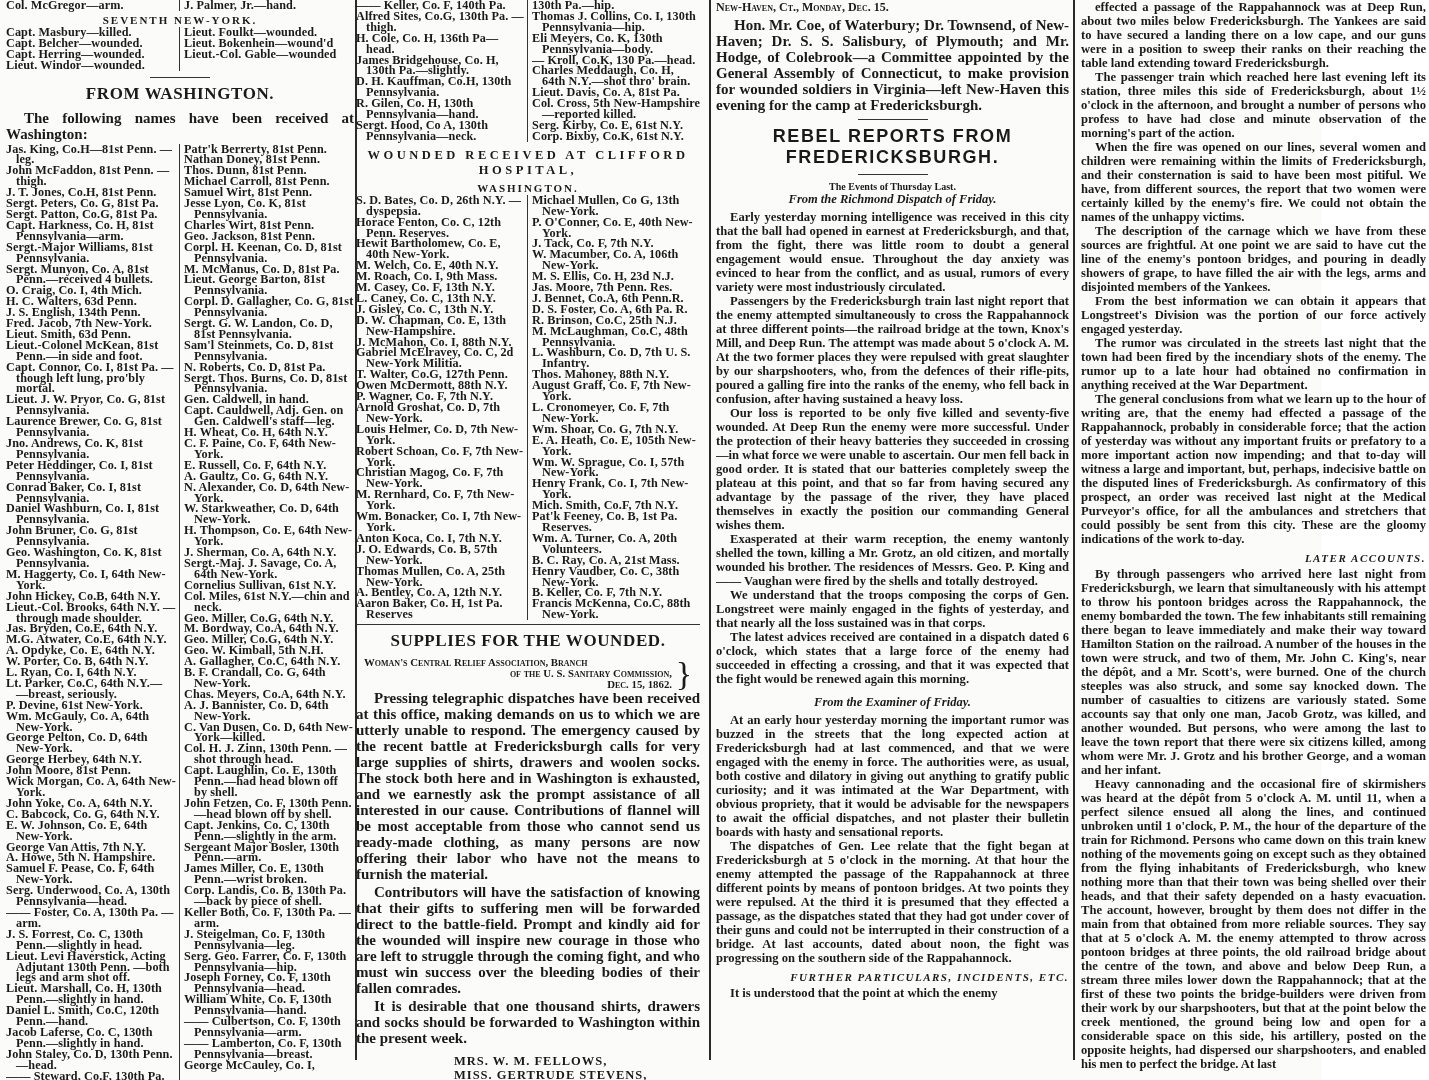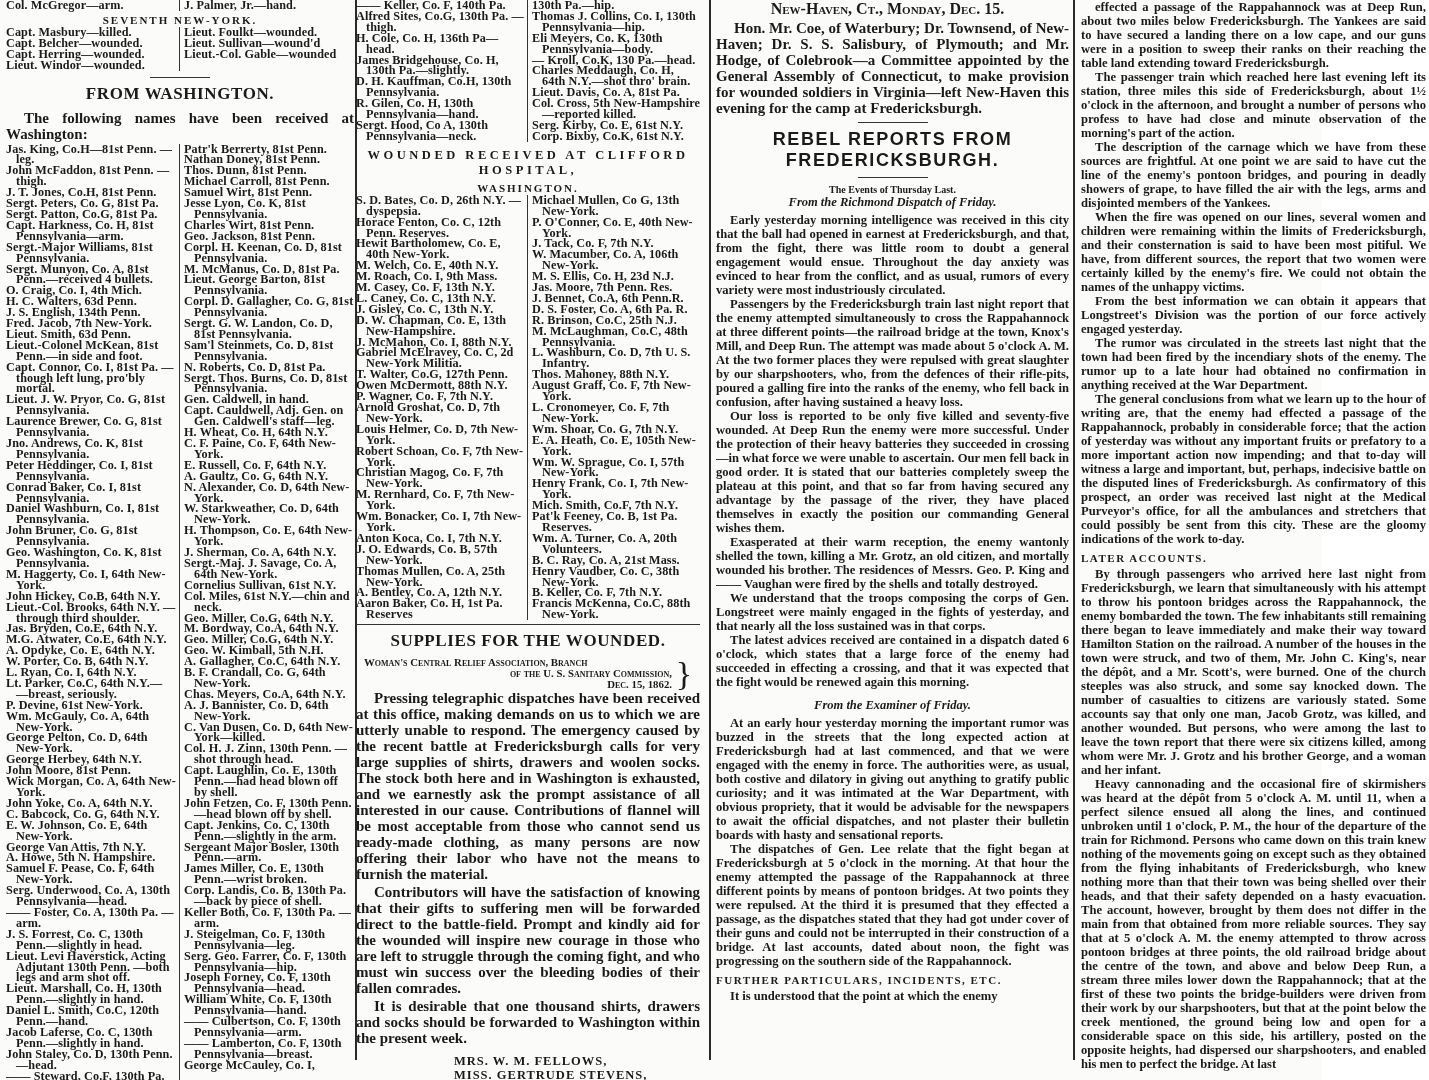--- a/index.html
+++ b/index.html
@@ -23,24 +23,24 @@
 
   .head { text-align: center; font-weight: bold; letter-spacing: 1px; }
   .h-small { font-size: 11px; letter-spacing: 2px; margin: 3px 0 1px; }
   .h-med { font-size: 17px; margin: 2px 0 6px; letter-spacing: 0.6px; }
   .h-caps-sans { font-family: "Liberation Sans", "DejaVu Sans", sans-serif; font-size: 18px; letter-spacing: 1.6px; font-weight: bold; text-align: center; margin: 6px 0 2px; }
   .h-wide { font-size: 12.5px; letter-spacing: 3.5px; margin: 6px 0 4px; }
   .rule { width: 60px; height: 1px; background: #333; margin: 6px auto; }
   .rule.orn { width: 70px; }
 
   .para { font-size: 12.6px; line-height: 14px; font-weight: bold; text-align: justify; text-indent: 14px; margin: 0; }
-  .dateline { text-align: center; font-size: 16px; font-weight: bold; font-variant: small-caps; margin: 0 10px 2px 0; }
+  .dateline { text-align: left; font-size: 12px; font-weight: bold; font-variant: small-caps; margin: 0 10px 2px 0; }
   .sub-bold { text-align: center; font-weight: bold; font-size: 10px; margin: 3px 0 0; }
   .sub-ital { text-align: center; font-style: italic; font-weight: bold; font-size: 12.5px; margin: 0 0 3px; }
-  .small-caps-h { text-align: left; font-weight: bold; font-size: 11px; letter-spacing: 1.5px; margin: 6px 0 3px; }
+  .small-caps-h { text-align: right; font-weight: bold; font-size: 11px; letter-spacing: 1.5px; margin: 6px 0 3px; font-style: italic; }
 
   .intro { font-size: 15px; font-weight: bold; line-height: 16px; text-align: justify; text-indent: 18px; margin: 0 0 2px; }
   .sig { font-weight: bold; font-size: 12.5px; line-height: 14px; margin: 8px 0 0; }
   .sig div:nth-child(1) { padding-left: 98px; letter-spacing: 1px; }
   .sig div:nth-child(2) { padding-left: 98px; letter-spacing: 1px; }
   .sig div:nth-child(3) { padding-left: 70px; }
   .supply-head { font-size: 10.8px; font-weight: bold; font-variant: small-caps; line-height: 11px; padding-right: 28px; position: relative; }
   .supply-head .brace { position: absolute; right: 8px; top: 0; font-size: 34px; line-height: 34px; font-weight: normal; }
   .supply-head div { text-align: right; }
   .supply-head div:first-child { text-align: left; padding-left: 8px; }
@@ -66,21 +66,21 @@
     <div class="head h-small">SEVENTH NEW-YORK.</div>
     <div class="two">
       <div class="l">
           <div class="entry">Capt. Masbury—killed.</div>
           <div class="entry">Capt. Belcher—wounded.</div>
           <div class="entry">Capt. Herring—wounded.</div>
           <div class="entry">Lieut. Windor—wounded.</div>
         </div>
       <div class="r">
           <div class="entry">Lieut. Foulkt—wounded.</div>
-          <div class="entry">Lieut. Sullivan—wound'd</div>
+          <div class="entry">Lieut. Bokenhein—wound'd</div>
           <div class="entry">Lieut.-Col. Gable—wounded</div>
         </div>
     </div>
     <div class="rule"></div>
     <div class="head h-med">FROM WASHINGTON.</div>
     <p class="intro">The following names have been received at Washington:</p>
     <div class="two">
       <div class="l">
           <div class="entry">Jas. King, Co.H—81st Penn. —leg.</div>
           <div class="entry">John McFaddon, 81st Penn. —thigh.</div>
@@ -100,21 +100,21 @@
           <div class="entry">Lieut. J. W. Pryor, Co. G, 81st Pennsylvania.</div>
           <div class="entry">Laurence Brewer, Co. G, 81st Pennsylvania.</div>
           <div class="entry">Jno. Andrews, Co. K, 81st Pennsylvania.</div>
           <div class="entry">Peter Heddinger, Co. I, 81st Pennsylvania.</div>
           <div class="entry">Conrad Baker, Co. I, 81st Pennsylvania.</div>
           <div class="entry">Daniel Washburn, Co. I, 81st Pennsylvania.</div>
           <div class="entry">John Bruner, Co. G, 81st Pennsylvania.</div>
           <div class="entry">Geo. Washington, Co. K, 81st Pennsylvania.</div>
           <div class="entry">M. Haggerty, Co. I, 64th New-York.</div>
           <div class="entry">John Hickey, Co.B, 64th N.Y.</div>
-          <div class="entry">Lieut.-Col. Brooks, 64th N.Y. —through third shoulder.</div>
+          <div class="entry">Lieut.-Col. Brooks, 64th N.Y. —through made shoulder.</div>
           <div class="entry">Jas. Bryden, Co.E, 64th N.Y.</div>
           <div class="entry">M.G. Atwater, Co.E, 64th N.Y.</div>
           <div class="entry">A. Opdyke, Co. E, 64th N.Y.</div>
           <div class="entry">W. Porter, Co. B, 64th N.Y.</div>
           <div class="entry">L. Ryan, Co. I, 64th N.Y.</div>
           <div class="entry">Lt. Parker, Co.C, 64th N.Y.— —breast, seriously.</div>
           <div class="entry">P. Devine, 61st New-York.</div>
           <div class="entry">Wm. McGauly, Co. A, 64th New-York.</div>
           <div class="entry">George Pelton, Co. D, 64th New-York.</div>
           <div class="entry">George Herbey, 64th N.Y.</div>
@@ -319,22 +319,22 @@
         <p class="para">The dispatches of Gen. Lee relate that the fight began at Fredericksburgh at 5 o'clock in the morning. At that hour the enemy attempted the passage of the Rappahannock at three different points by means of pontoon bridges. At two points they were repulsed. At the third it is presumed that they effected a passage, as the dispatches stated that they had got under cover of their guns and could not be interrupted in their construction of a bridge. At last accounts, dated about noon, the fight was progressing on the southern side of the Rappahannock.</p>
       </div>
     <div class="small-caps-h">FURTHER PARTICULARS, INCIDENTS, ETC.</div>
     <p class="para">It is understood that the point at which the enemy</p>
   </div>
 
   <div class="col col4">
     <div>
         <p class="para">effected a passage of the Rappahannock was at Deep Run, about two miles below Fredericksburgh. The Yankees are said to have secured a landing there on a low cape, and our guns were in a position to sweep their ranks on their reaching the table land extending toward Fredericksburgh.</p>
         <p class="para">The passenger train which reached here last evening left its station, three miles this side of Fredericksburgh, about 1½ o'clock in the afternoon, and brought a number of persons who profess to have had close and minute observation of the morning's part of the action.</p>
+        <p class="para">When the fire was opened on our lines, several women and children were remaining within the limits of Fredericksburgh, and their consternation is said to have been most pitiful. We have, from different sources, the report that two women were certainly killed by the enemy's fire. We could not obtain the names of the unhappy victims.</p>
         <p class="para">The description of the carnage which we have from these sources are frightful. At one point we are said to have cut the line of the enemy's pontoon bridges, and pouring in deadly showers of grape, to have filled the air with the legs, arms and disjointed members of the Yankees.</p>
-        <p class="para">When the fire was opened on our lines, several women and children were remaining within the limits of Fredericksburgh, and their consternation is said to have been most pitiful. We have, from different sources, the report that two women were certainly killed by the enemy's fire. We could not obtain the names of the unhappy victims.</p>
         <p class="para">From the best information we can obtain it appears that Longstreet's Division was the portion of our force actively engaged yesterday.</p>
         <p class="para">The rumor was circulated in the streets last night that the town had been fired by the incendiary shots of the enemy. The rumor up to a late hour had obtained no confirmation in anything received at the War Department.</p>
         <p class="para">The general conclusions from what we learn up to the hour of writing are, that the enemy had effected a passage of the Rappahannock, probably in considerable force; that the action of yesterday was without any important fruits or prefatory to a more important action now impending; and that to-day will witness a large and important, but, perhaps, indecisive battle on the disputed lines of Fredericksburgh. As confirmatory of this prospect, an order was received last night at the Medical Purveyor's office, for all the ambulances and stretchers that could possibly be sent from this city. These are the gloomy indications of the work to-day.</p>
       </div>
     <div class="small-caps-h">LATER ACCOUNTS.</div>
     <div>
         <p class="para">By through passengers who arrived here last night from Fredericksburgh, we learn that simultaneously with his attempt to throw his pontoon bridges across the Rappahannock, the enemy bombarded the town. The few inhabitants still remaining there began to leave immediately and make their way toward Hamilton Station on the railroad. A number of the houses in the town were struck, and two of them, Mr. John C. King's, near the dépôt, and a Mr. Scott's, were burned. One of the church steeples was also struck, and some say knocked down. The number of casualties to citizens are variously stated. Some accounts say that only one man, Jacob Grotz, was killed, and another wounded. But persons, who were among the last to leave the town report that there were six citizens killed, among whom were Mr. J. Grotz and his brother George, and a woman and her infant.</p>
         <p class="para">Heavy cannonading and the occasional fire of skirmishers was heard at the dépôt from 5 o'clock A. M. until 11, when a perfect silence ensued all along the lines, and continued unbroken until 1 o'clock, P. M., the hour of the departure of the train for Richmond. Persons who came down on this train knew nothing of the movements going on except such as they obtained from the flying inhabitants of Fredericksburgh, who knew nothing more than that their town was being shelled over their heads, and that their safety depended on a hasty evacuation. The account, however, brought by them does not differ in the main from that obtained from more reliable sources. They say that at 5 o'clock A. M. the enemy attempted to throw across pontoon bridges at three points, the old railroad bridge about the centre of the town, and above and below Deep Run, a stream three miles lower down the Rappahannock; that at the first of these two points the bridge-builders were driven from their work by our sharpshooters, but that at the point below the creek mentioned, the ground being low and open for a considerable space on this side, his artillery, posted on the opposite heights, had dispersed our sharpshooters, and enabled his men to perfect the bridge. At last</p>
       </div>
   </div>

